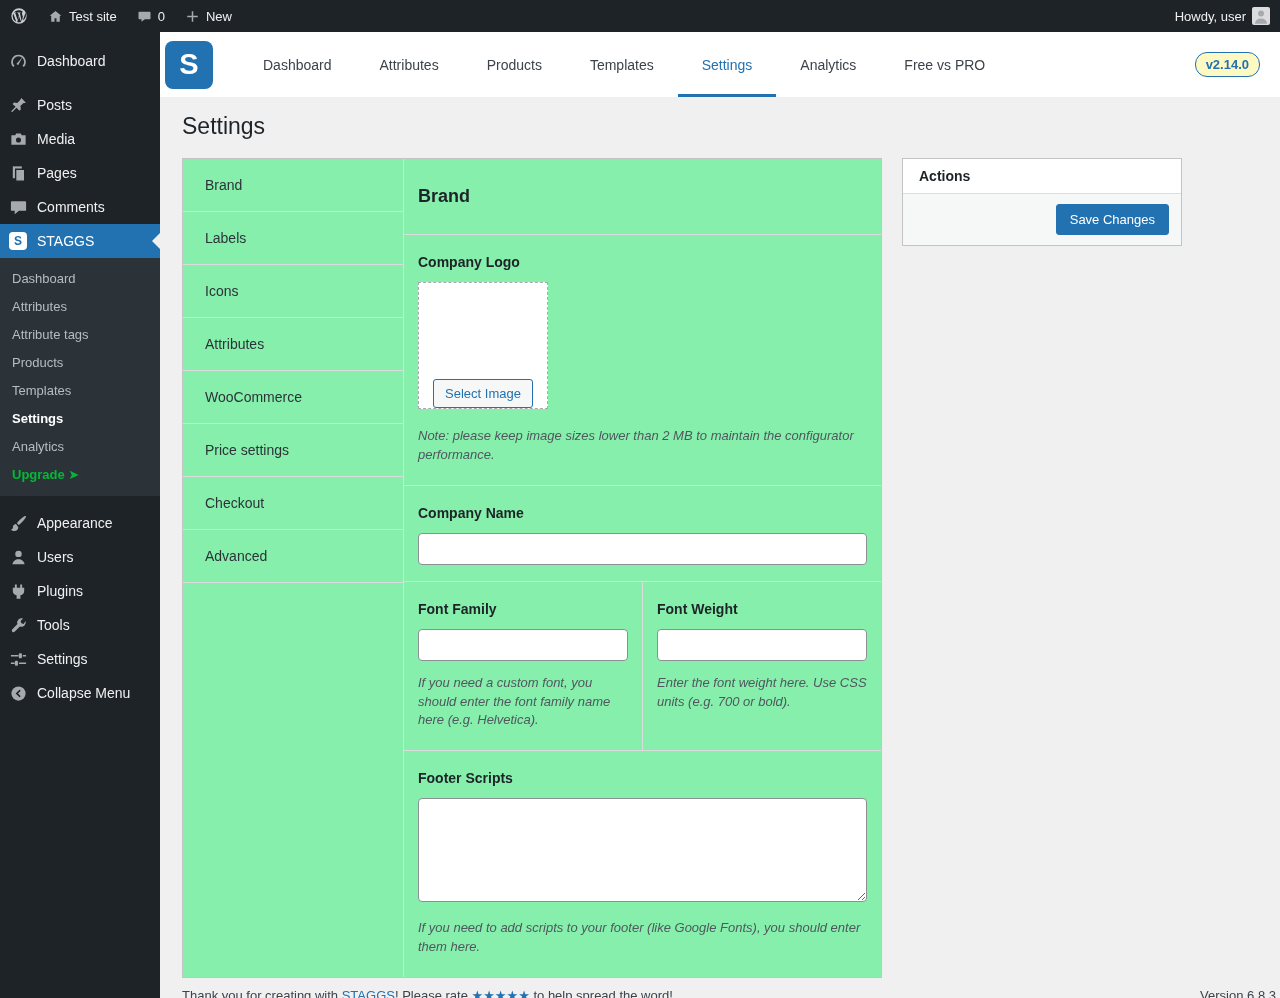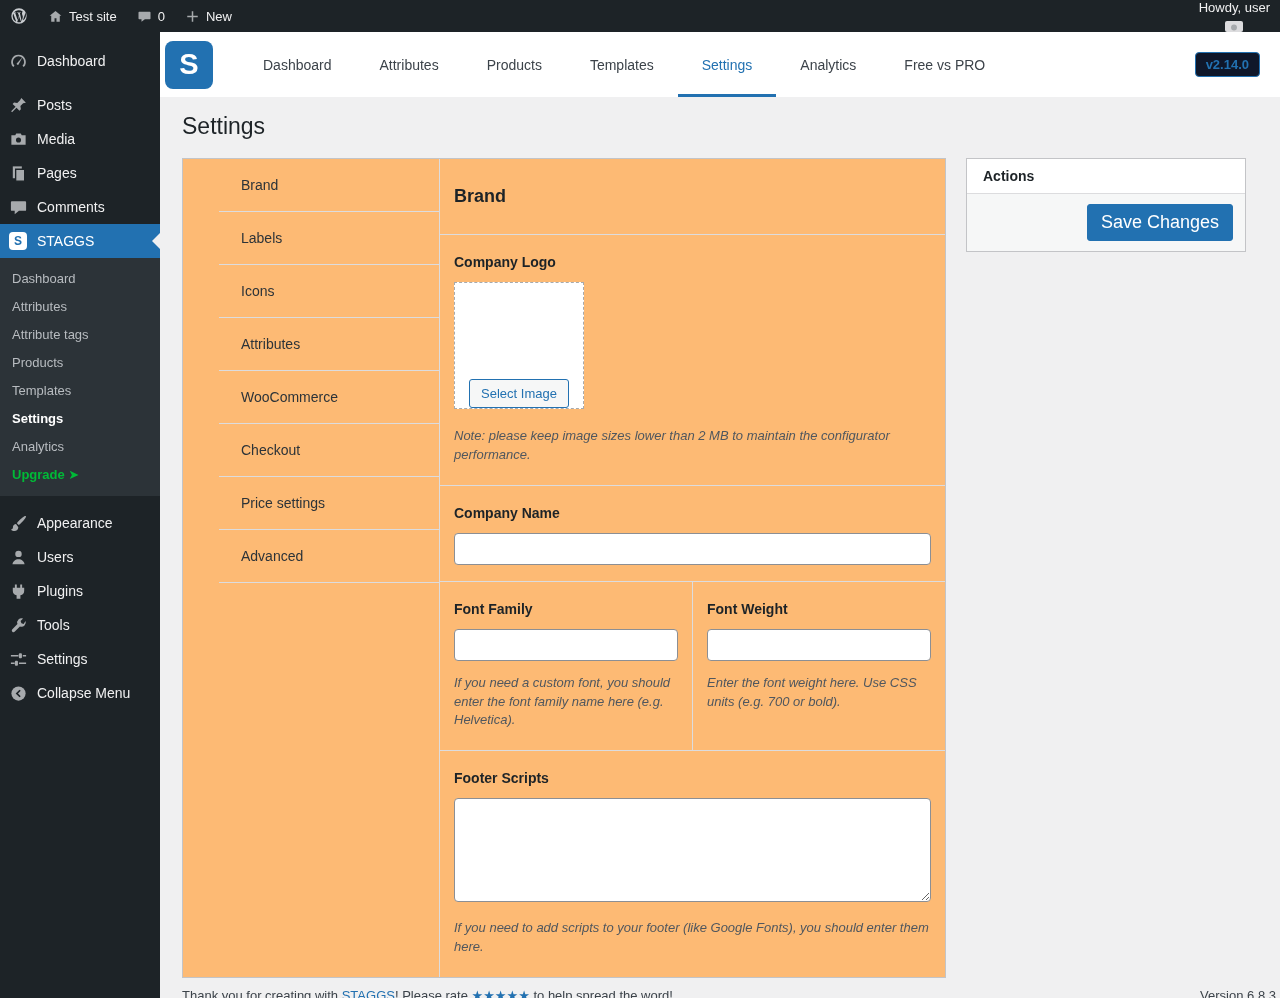--- a/index.html
+++ b/index.html
@@ -7,21 +7,21 @@
   body { font-family: "Liberation Sans", "DejaVu Sans", sans-serif; background:#f0f0f1; }
   .page-root { position:relative; width:1280px; height:998px; background:#f0f0f1; overflow:hidden; }
 
   
   .admin-bar { position:absolute; top:0; left:0; width:1280px; height:32px; background:#1d2327;
     color:#f0f0f1; display:flex; align-items:center; font-size:13px; z-index:40; }
   .ab-item { display:flex; align-items:center; gap:6px; padding:0 10px; height:100%; cursor:pointer; }
   .ab-item svg { display:block; }
   .ab-icon { width:18px; height:18px; fill:#c9ccd0; }
   .ab-icon-sm { width:15px; height:15px; fill:#a7aaad; }
-  .ab-right { margin-left:auto;flex-direction:column; }
+  .ab-right { margin-left:auto; }
   .avatar { width:18px; height:18px; border-radius:2px; overflow:hidden; display:block; }
 
   
   .sidebar { position:absolute; top:32px; left:0; width:160px; height:966px; background:#1d2327;
     color:#f0f0f1; z-index:30; font-size:14px; }
   .menu { padding-top:12px; }
   .menu-item { position:relative; display:flex; align-items:center; gap:9px; height:34px;
     padding-left:8px; cursor:pointer; color:#f0f0f1; }
   .menu-item .m-icon { width:20px; height:20px; flex:none; color:#a7aaad; display:flex; align-items:center; justify-content:center; }
   .menu-item .m-icon svg { width:19px; height:19px; fill:currentColor; }
@@ -44,29 +44,29 @@
 
   
   .top-header { background:#fff; height:65px; display:flex; align-items:center; flex:none; }
   .brand-logo { width:48px; height:48px; margin-left:5px; background:#2271b1; border-radius:8px;
     color:#fff; display:flex; align-items:center; justify-content:center; font-size:29px; font-weight:800; cursor:pointer; }
   .top-nav { display:flex; height:100%; margin-left:26px; }
   .top-nav-item { display:flex; align-items:center; padding:0 24px; font-size:14px; color:#3c434a;
     border-bottom:3px solid transparent; padding-top:3px; cursor:pointer; }
   .top-nav-item.active { color:#2271b1; border-bottom-color:#2271b1; }
   .version-badge { margin-left:auto; margin-right:20px; border:1px solid #2271b1; color:#2271b1;
-    background:#0f172a; border-radius:4px; padding:4px 10px; font-size:13px; font-weight:700; }
+    background:#fef9c3; border-radius:12px; padding:4px 10px; font-size:13px; font-weight:700; }
 
   
   .page-body { flex:1; padding:0 20px 0 22px; }
   .page-title { font-size:23px; font-weight:400; color:#1d2327; margin:16px 0 0; }
   .content-row { display:flex; gap:20px; margin-top:18px; align-items:flex-start; }
 
   
-  .settings-card { width:764px; background:#fdba74; border:1px solid #c3c4c7; display:flex;padding-left:36px; }
+  .settings-card { width:700px; background:#86efac; border:1px solid #c3c4c7; display:flex; }
   .tab-col { width:221px; flex:none; border-right:1px solid #dcdcde; display:flex; flex-direction:column; }
   .tab-item { padding:18px 16px 18px 22px; border-bottom:1px solid #dcdcde; font-size:14px;
     color:#2c3338; cursor:pointer; }
   .panel-col { flex:1; display:flex; flex-direction:column; min-width:0; }
   .panel-header { padding:27px 14px; border-bottom:1px solid #dcdcde; font-size:18px; font-weight:700; color:#1d2327; }
   .section { padding:13px 14px 16px; border-bottom:1px solid #dcdcde; }
   .section.last { border-bottom:none; padding-bottom:20px; }
   .field-label { font-size:14px; font-weight:700; color:#1d2327; margin:6px 0 12px; }
   .upload-box { width:130px; height:127px; border:1px dashed #a7aaad; display:flex;
     align-items:flex-end; justify-content:center; margin-bottom:18px; background:#fff; }
@@ -87,21 +87,21 @@
   .select-chevron { position:absolute; right:6px; top:50%; transform:translateY(-50%);
     width:16px; height:16px; pointer-events:none; }
   .scripts-textarea { width:100%; height:104px; border:1px solid #8c8f94; border-radius:4px;
     padding:6px 8px; font-family:inherit; font-size:14px; resize:vertical; background:#fff; }
 
   
   .actions-card { width:280px; background:#fff; border:1px solid #c3c4c7; }
   .actions-header { padding:9px 16px; font-weight:700; font-size:14px; color:#1d2327; border-bottom:1px solid #dcdcde; }
   .actions-body { padding:10px 12px; display:flex; justify-content:flex-end; background:#f6f7f7; }
   .btn-primary { background:#2271b1; border:1px solid #2271b1; color:#fff; padding:7px 13px;
-    border-radius:3px; font-size:18px; cursor:pointer; font-family:inherit; }
+    border-radius:3px; font-size:13px; cursor:pointer; font-family:inherit; }
 
   
   .wp-footer { flex:none; display:flex; justify-content:space-between; align-items:center;
     padding:10px 4px 14px 22px; font-size:13px; color:#3c434a; }
   .link { color:#2271b1; text-decoration:underline; cursor:pointer; }
 </style>
 </head>
 <body>
 
 <div class="page-root">
@@ -289,22 +289,22 @@
 
       <div class="content-row">
 
         <div class="settings-card">
           <div class="tab-col">
             <div class="tab-item active">Brand</div>
             <div class="tab-item">Labels</div>
             <div class="tab-item">Icons</div>
             <div class="tab-item">Attributes</div>
             <div class="tab-item">WooCommerce</div>
+            <div class="tab-item">Price settings</div>
             <div class="tab-item">Checkout</div>
-            <div class="tab-item">Price settings</div>
             <div class="tab-item">Advanced</div>
           </div>
 
           <div class="panel-col">
             <div class="panel-header">Brand</div>
 
             <div class="section">
               <div class="field-label">Company Logo</div>
               <div class="upload-box">
                 <button class="btn-secondary">Select Image</button>

